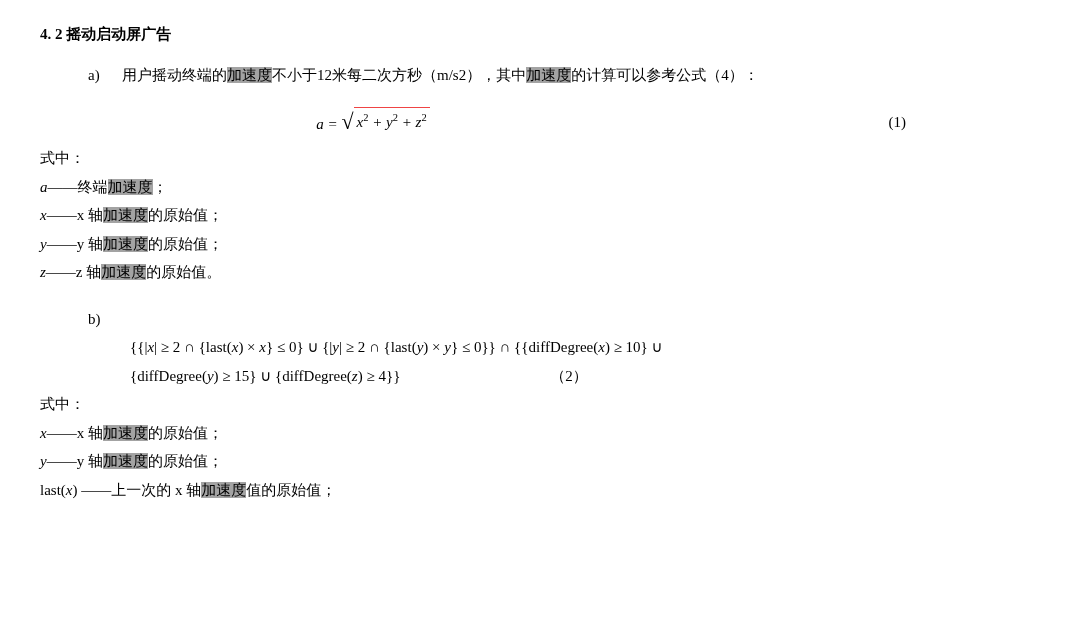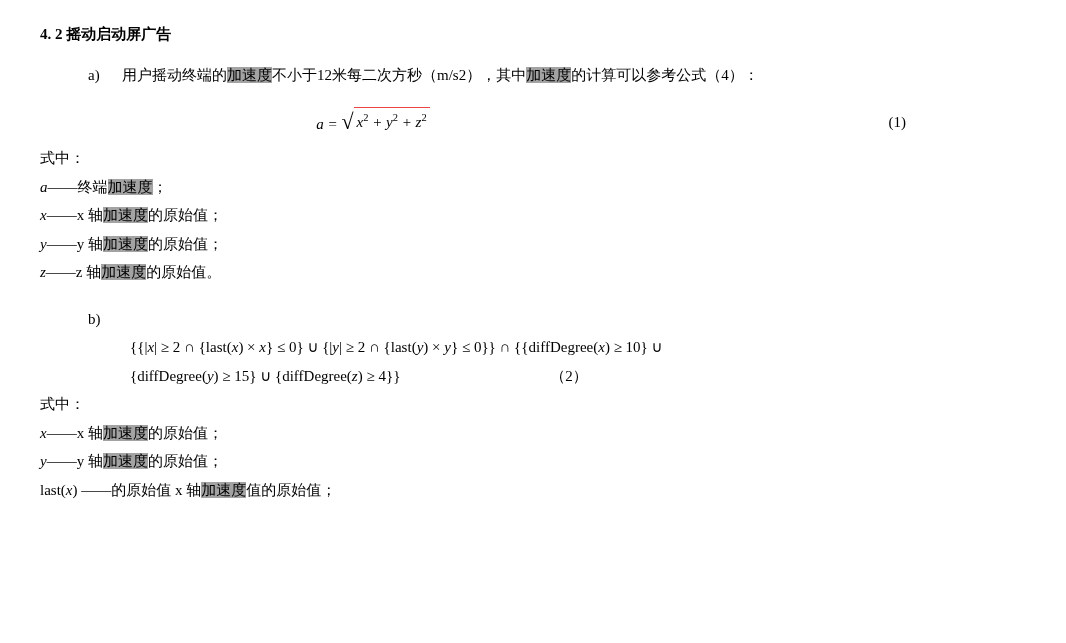--- a/index.html
+++ b/index.html
@@ -158,14 +158,14 @@
 </div>
 
 <div class="sub-indent">式中：</div>
 <div class="sub-indent">
   <span class="math-it">x</span><span class="dash">——</span><span>x 轴</span><span class="hl">加速度</span><span>的原始值；</span>
 </div>
 <div class="sub-indent">
   <span class="math-it">y</span><span class="dash">——</span><span>y 轴</span><span class="hl">加速度</span><span>的原始值；</span>
 </div>
 <div class="sub-indent">
-  <span class="fn-name">last</span><span style="font-style:normal">(</span><span class="math-it">x</span><span style="font-style:normal">) </span><span class="dash">——</span><span>的原始值 x 轴</span><span class="hl">加速度</span><span>值的原始值；</span>
+  <span class="fn-name">last</span><span style="font-style:normal">(</span><span class="math-it">x</span><span style="font-style:normal">) </span><span class="dash">——</span><span>上一次的 x 轴</span><span class="hl">加速度</span><span>值的原始值；</span>
 </div>
 
 </body></html>

